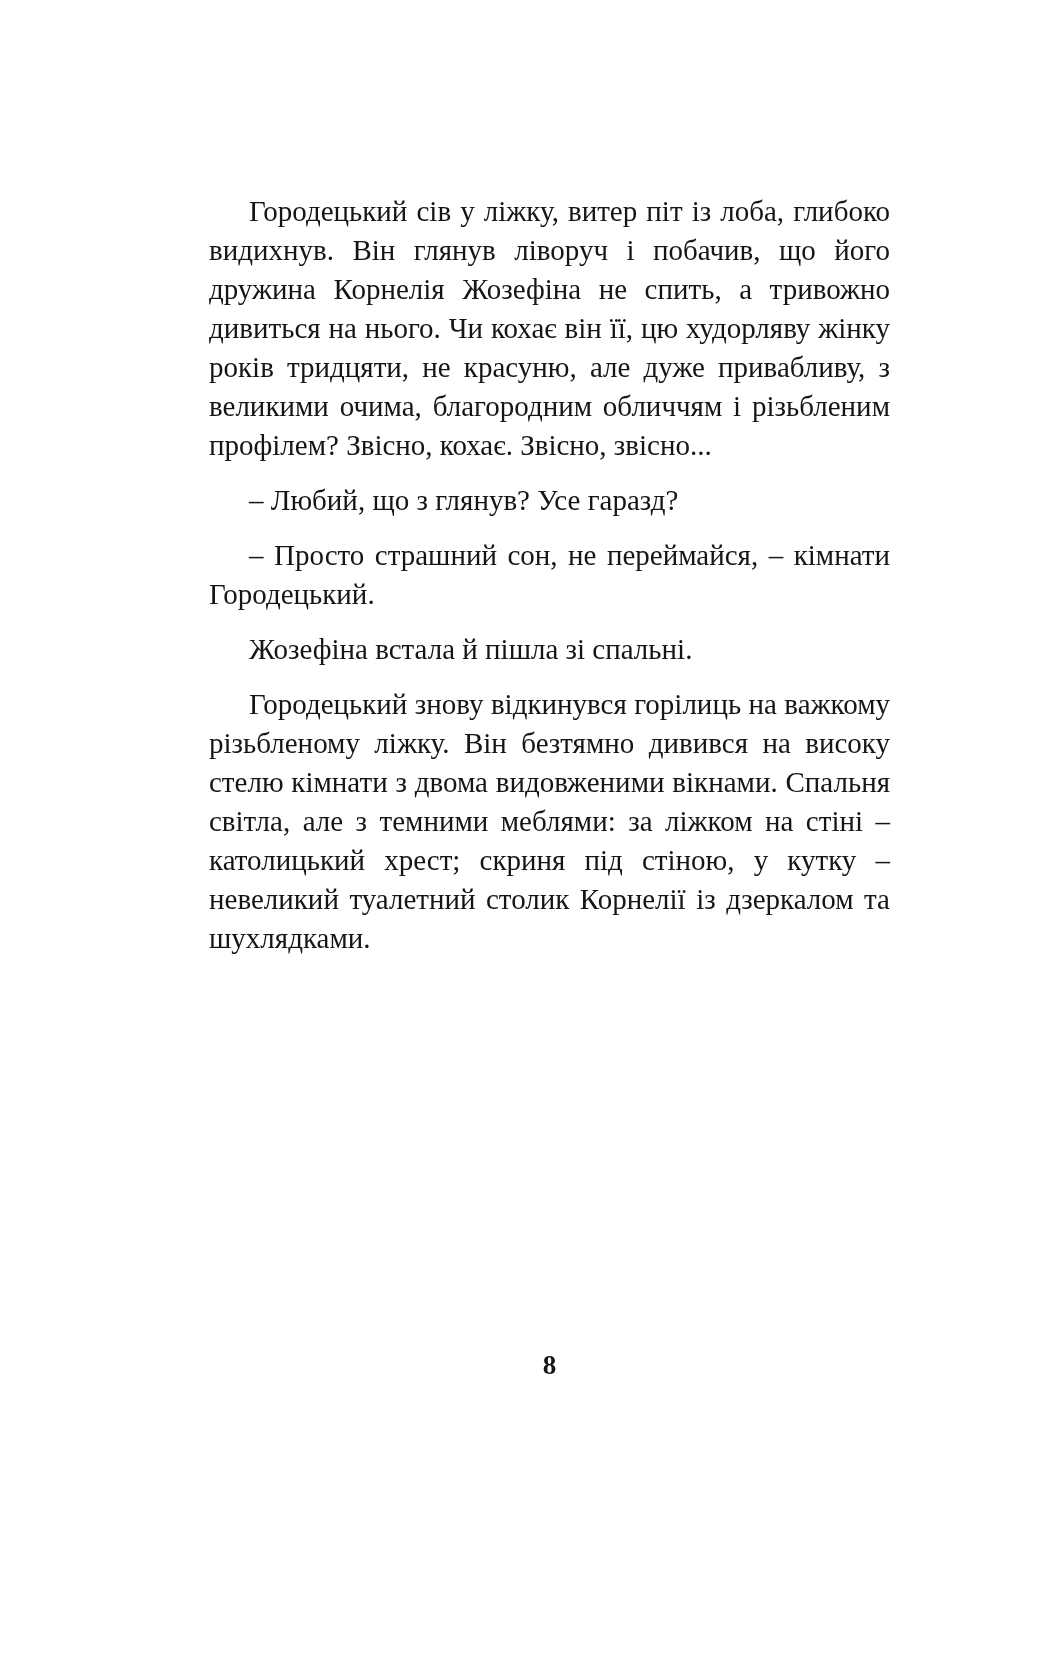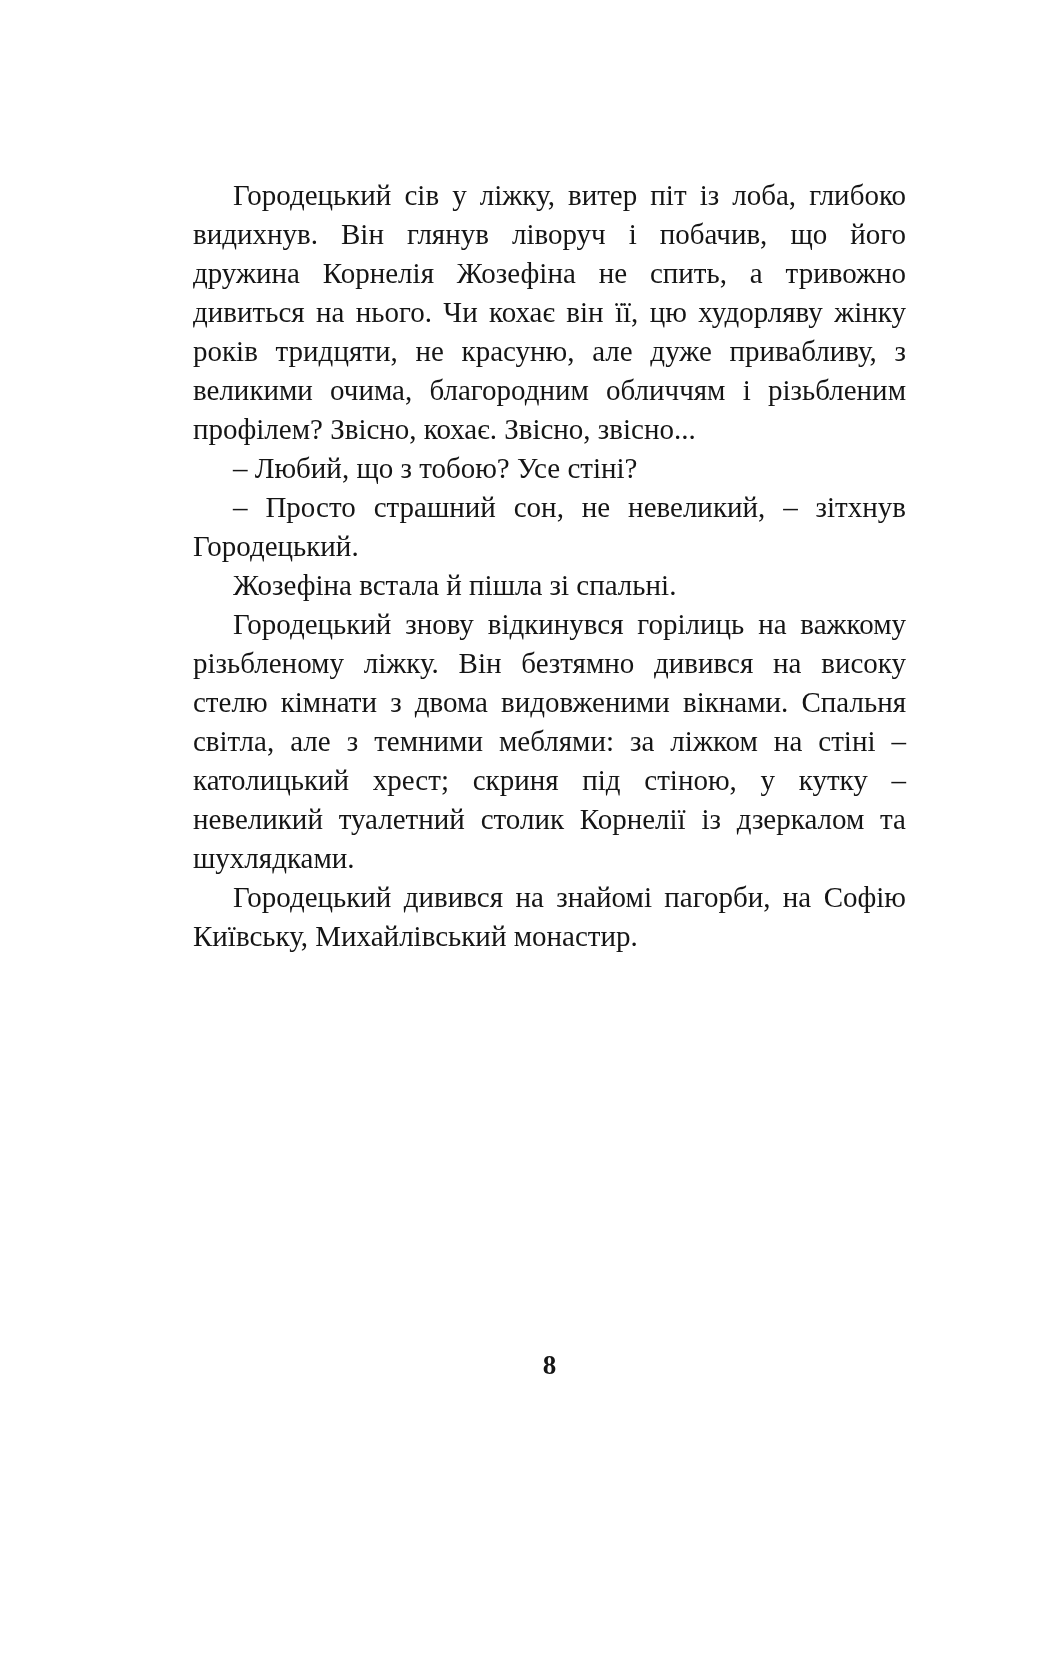--- a/index.html
+++ b/index.html
@@ -22,41 +22,40 @@
       top: 176px;
       width: 713px;
       font-size: 29px;
       line-height: 39px;
       text-align: justify;
       text-justify: inter-word;
       hyphens: auto;
       -webkit-hyphens: auto;
     }
     .text-block p {
-      margin: 0;
+      margin: 16px;
       padding: 0;
       text-indent: 40px;
     }
     .page-number {
       position: absolute;
       left: 193px;
       top: 1350px;
       width: 713px;
       text-align: center;
       font-size: 27px;
       font-weight: bold;
       color: #151515;
     }
   </style>
 </head>
 <body>
 
 <div class="book-page">
   <div class="text-block">
     <p>Городецький сів у ліжку, витер піт із лоба, глибоко видихнув. Він глянув ліворуч і побачив, що його дружина Корнелія Жозефіна не спить, а тривожно дивиться на нього. Чи кохає він її, цю худорляву жінку років тридцяти, не красуню, але дуже привабливу, з великими очима, благородним обличчям і різьбленим профілем? Звісно, кохає. Звісно, звісно...</p>
-    <p>– Любий, що з тобою? Усе стіні?</p>
-    <p>– Просто страшний сон, не невеликий, – зітхнув Городецький.</p>
+    <p>– Любий, що з глянув? Усе гаразд?</p>
+    <p>– Просто страшний сон, не переймайся, – кімнати Городецький.</p>
     <p>Жозефіна встала й пішла зі спальні.</p>
     <p>Городецький знову відкинувся горілиць на важкому різьбленому ліжку. Він безтямно дивився на високу стелю кімнати з двома видовженими вікнами. Спальня світла, але з темними меблями: за ліжком на стіні – католицький хрест; скриня під стіною, у кутку – невеликий туалетний столик Корнелії із дзеркалом та шухлядками.</p>
-    <p>Городецький дивився на знайомі пагорби, на Софію Київську, Михайлівський монастир.</p>
   </div>
   <div class="page-number">8</div>
 </div>
 
 </body></html>

